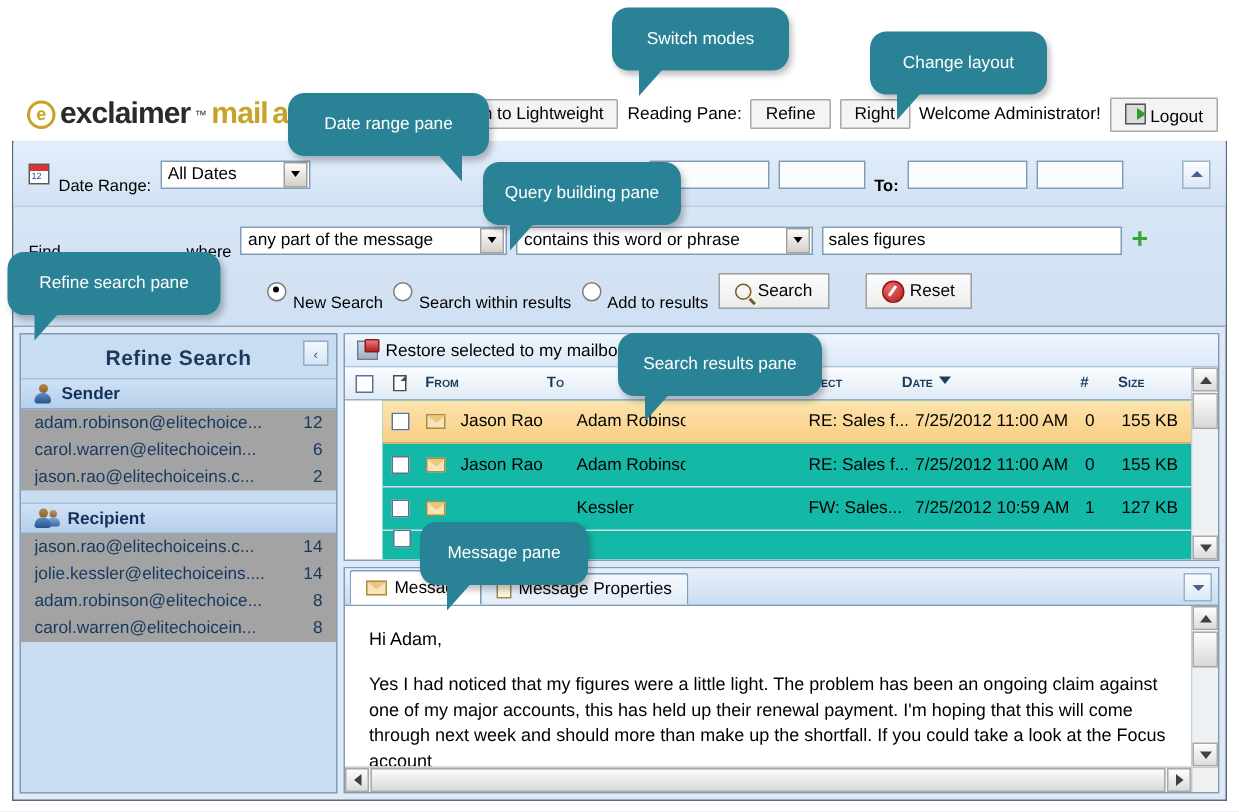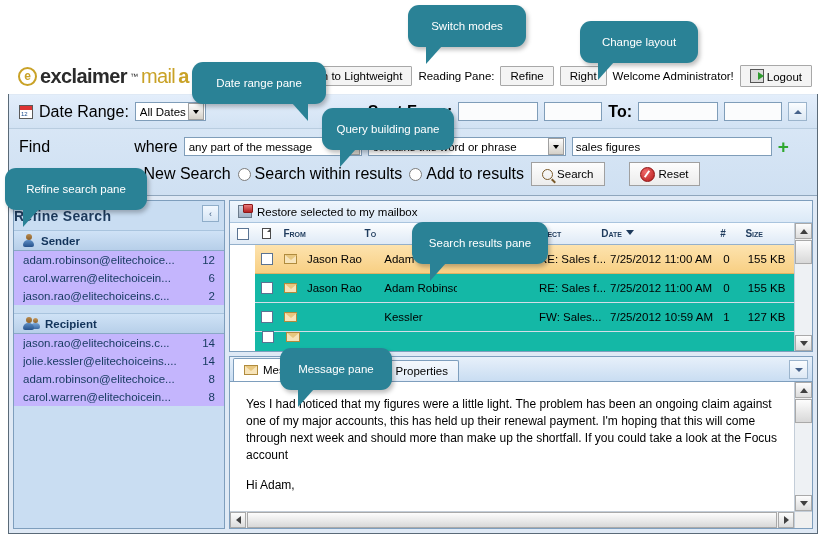--- a/index.html
+++ b/index.html
@@ -24,21 +24,21 @@
   }
   .logo{display:flex;align-items:center;gap:3px;}
   .logo-mark{
     width:19px;height:19px;border-radius:50%;
     border:2px solid #c9a227;box-sizing:border-box;
     display:flex;align-items:center;justify-content:center;
     color:#c9a227;font-size:12px;font-weight:bold;line-height:1;
   }
   .logo-ex{font-size:20px;font-weight:bold;color:#2b2b2b;letter-spacing:-0.6px;}
   .logo-tm{font-size:8px;color:#2b2b2b;vertical-align:super;}
-  .logo-mail{font-size:20px;font-weight:normal;color:#c9a227;letter-spacing:-0.6px;}
+  .logo-mail{font-size:20px;font-weight:bold;color:#c9a227;letter-spacing:-0.6px;}
   .logo-ar{font-size:20px;font-weight:bold;color:#c9a227;letter-spacing:-0.6px;}
   .topbar-right{margin-left:auto;display:flex;align-items:center;gap:6px;font-size:11.5px;}
   .tbtn{
     border:1px solid #a8a8a8;background:#f4f4f4;
     padding:3px 9px;font-size:11.5px;color:#000;cursor:pointer;white-space:nowrap;
     border-radius:1px;
   }
   .tlabel{font-size:11.5px;color:#000;white-space:nowrap;}
   .logout-ico{
     display:inline-block;width:12px;height:12px;
@@ -57,21 +57,21 @@
     position:relative;
   }
   .qrow{display:flex;align-items:center;padding:7px 10px;gap:6px;}
   .qrow-1{border-bottom:1px solid #b9cde0;background:linear-gradient(180deg,#e3eefb,#d2e2f3);}
   .cal-ico{
     width:14px;height:14px;border:1px solid #5a5a5a;background:#fff;
     position:relative;box-sizing:border-box;flex:none;
   }
   .cal-ico:before{content:"";position:absolute;left:0;top:0;right:0;height:4px;background:#d33;}
   .cal-ico:after{content:"12";position:absolute;left:1px;top:4px;font-size:6px;color:#1a4a8a;line-height:8px;}
-  .lbl{font-size:16px;white-space:nowrap;}
+  .lbl{font-size:11px;white-space:nowrap;margin-top:16px;}
   .lbl-b{font-weight:bold;}
   .sel{
     border:1px solid #7f9db9;background:#fff;height:19px;
     display:inline-flex;align-items:center;font-size:11.5px;
     padding:0 0 0 4px;box-sizing:border-box;position:relative;cursor:pointer;
   }
   .sel .sel-txt{flex:1;overflow:hidden;white-space:nowrap;}
   .sel .arrow{
     width:16px;height:17px;margin:0 1px;background:linear-gradient(180deg,#fdfdfd,#d4d0c8);
     border:1px solid #a0a0a0;box-sizing:border-box;
@@ -131,21 +131,21 @@
   }
   .reset-ico:after{content:"";position:absolute;left:5px;top:2px;width:2px;height:8px;background:#fff;transform:rotate(35deg);}
   
   .body-split{flex:1;display:flex;min-height:0;padding:4px;gap:4px;box-sizing:border-box;}
   
   .refine{
     width:212px;background:#c9ddf2;border:1px solid #7e9ebd;box-sizing:border-box;
     display:flex;flex-direction:column;min-height:0;
   }
   .refine-head{
-    display:flex;align-items:center;position:relative;
+    display:flex;align-items:center;justify-content:center;position:relative;
     padding:7px 0 6px;
   }
   .refine-title{font-size:14px;font-weight:bold;color:#1d3a5c;letter-spacing:0.3px;}
   .refine-collapse{
     position:absolute;right:5px;top:4px;width:15px;height:15px;
     border:1px solid #8fadc9;background:linear-gradient(180deg,#f2f8ff,#d6e5f4);
     display:flex;align-items:center;justify-content:center;cursor:pointer;font-size:9px;color:#3a5a80;
   }
   .grp-head{
     display:flex;align-items:center;gap:6px;
@@ -169,21 +169,21 @@
     position:absolute;left:9px;top:1px;width:8px;height:12px;
   }
   .person2-ico span:before{
     content:"";position:absolute;left:2px;top:0;width:5px;height:5px;border-radius:50%;
     background:linear-gradient(180deg,#c79a5e,#8a5f2a);
   }
   .person2-ico span:after{
     content:"";position:absolute;left:0;top:5px;width:9px;height:6px;border-radius:4px 4px 2px 2px;
     background:linear-gradient(180deg,#7ba6d6,#3a69a5);
   }
-  .rlist{background:#c4b5fd;}
+  .rlist{background:#a3a3a3;}
   .ritem{
     display:flex;align-items:center;justify-content:space-between;
     padding:3px 9px;font-size:11.5px;color:#15395f;cursor:pointer;
   }
   .ritem .addr{overflow:hidden;white-space:nowrap;text-overflow:ellipsis;}
   .ritem .cnt{margin-left:8px;color:#15395f;}
   .refine-fill{flex:1;background:#c9ddf2;}
   
   .rightcol{flex:1;display:flex;flex-direction:column;min-width:0;gap:4px;}
   .results{
@@ -592,22 +592,22 @@
             <span class="clip-ico"></span>
             <span>Message Properties</span>
           </div>
           <div class="msg-collapse">
               <i></i>
             </div>
         </div>
 
         <div class="msg-body-wrap">
           <div class="msg-body">
+            <p>Hi Adam,</p>
             <p>Yes I had noticed that my figures were a little light.  The problem has been an ongoing claim against one of my major accounts, this has held up their renewal payment.  I'm hoping that this will come through next week and should more than make up the shortfall.  If you could take a look at the Focus account</p>
-            <p>Hi Adam,</p>
           </div>
           <div class="msg-vscroll">
             <div class="sbtn up">
                 <i></i>
               </div>
             <div class="sthumb"></div>
             <div class="strack"></div>
             <div class="sbtn down">
                 <i></i>
               </div>

